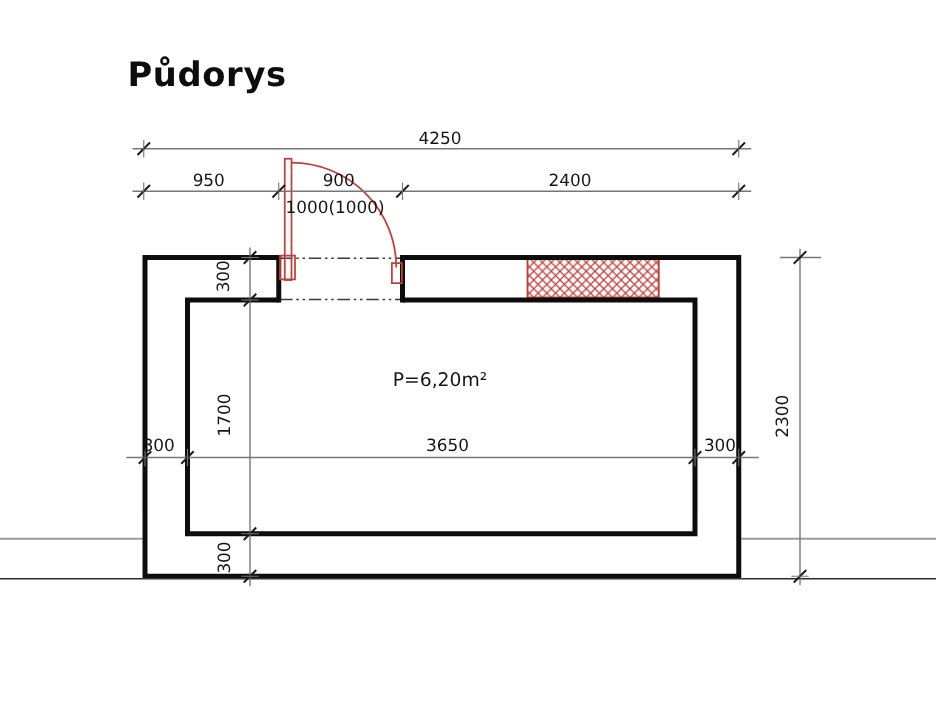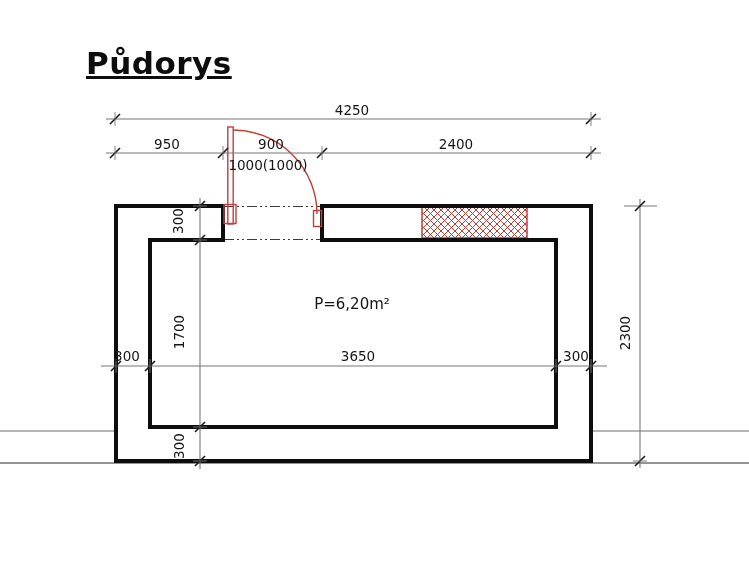--- a/index.html
+++ b/index.html
@@ -5,26 +5,25 @@
   html,body{margin:0;padding:0;background:#ffffff;}
   .page{
     position:relative;
     width:749px;height:562px;
     background:#ffffff;
     font-family:"DejaVu Sans", sans-serif;
     overflow:hidden;
   }
   .title{
     position:absolute;
-    left:86px;top:45px;
-    font-size:31px;
+    left:102px;top:45px;
+    font-size:27px;
     font-weight:bold;
     letter-spacing:0.5px;
     color:#0d0d0d;
-    text-decoration:underline;
   }
   svg text{
     font-family:"DejaVu Sans", sans-serif;
     font-size:13.5px;
     fill:#151515;
   }
   svg text.area{font-size:15px;}
 </style>
 </head>
 <body>

